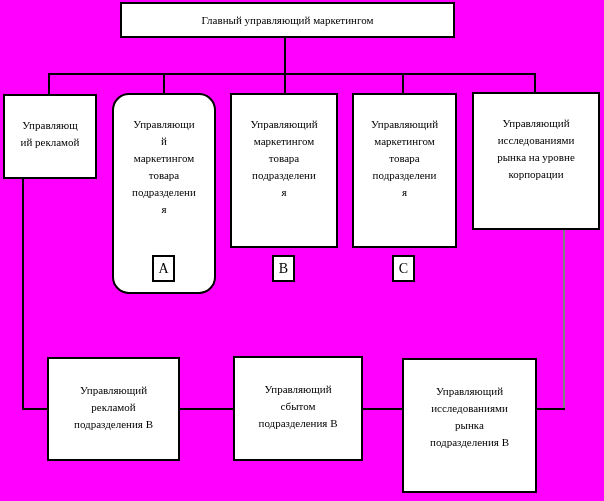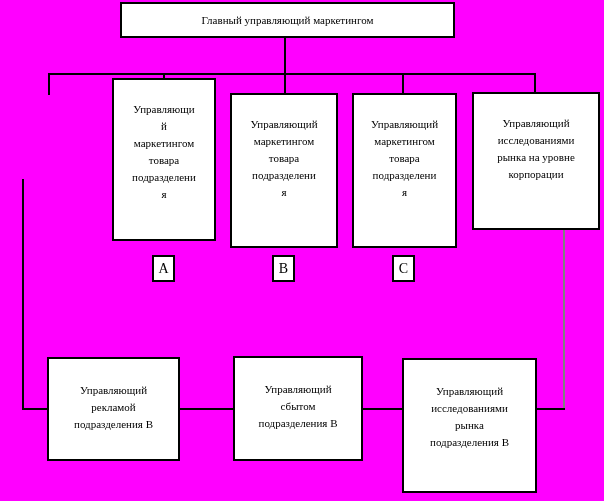--- a/index.html
+++ b/index.html
@@ -53,21 +53,25 @@
   <div class="line" style="left:284px;top:37px;width:2px;height:37px;"></div>
 
   <div class="line" style="left:48px;top:73px;width:488px;height:2px;"></div>
 
   <div class="line" style="left:48px;top:73px;width:2px;height:22px;"></div>
   <div class="line" style="left:163px;top:73px;width:2px;height:21px;"></div>
   <div class="line" style="left:284px;top:73px;width:2px;height:21px;"></div>
   <div class="line" style="left:402px;top:73px;width:2px;height:21px;"></div>
   <div class="line" style="left:534px;top:73px;width:2px;height:20px;"></div>
 
-  <div class="box" style="left:112px;top:78px;width:104px;height:163px;">
+  <div class="box" style="left:3px;top:94px;width:94px;height:85px;">
+    <span>Управляющ
+ий рекламой</span>
+  </div>
+  <div class="box" style="left:112px;top:93px;width:104px;height:201px;border-radius:17px;">
     <span>Управляющи
 й
 маркетингом
 товара
 подразделени
 я</span>
   </div>
   <div class="box" style="left:230px;top:93px;width:108px;height:155px;">
     <span>Управляющий
 маркетингом

